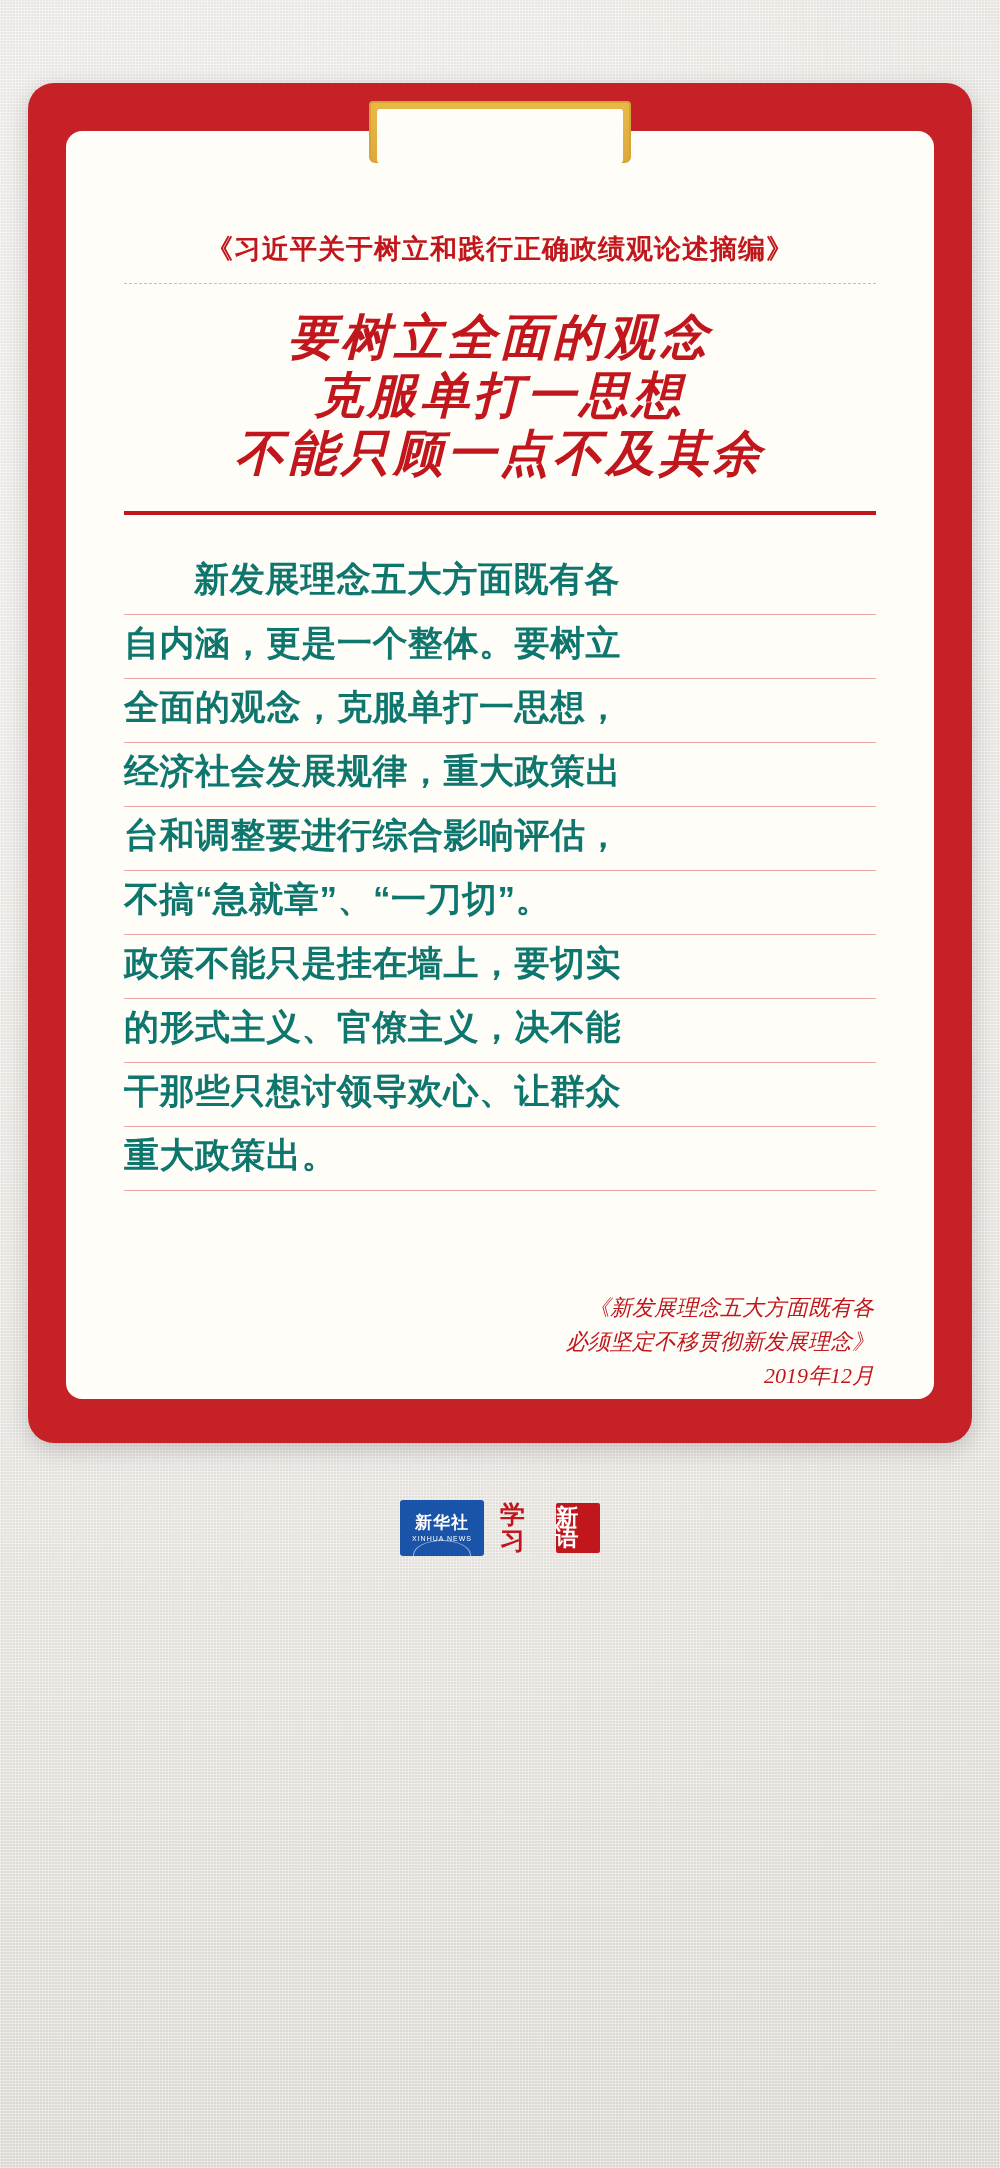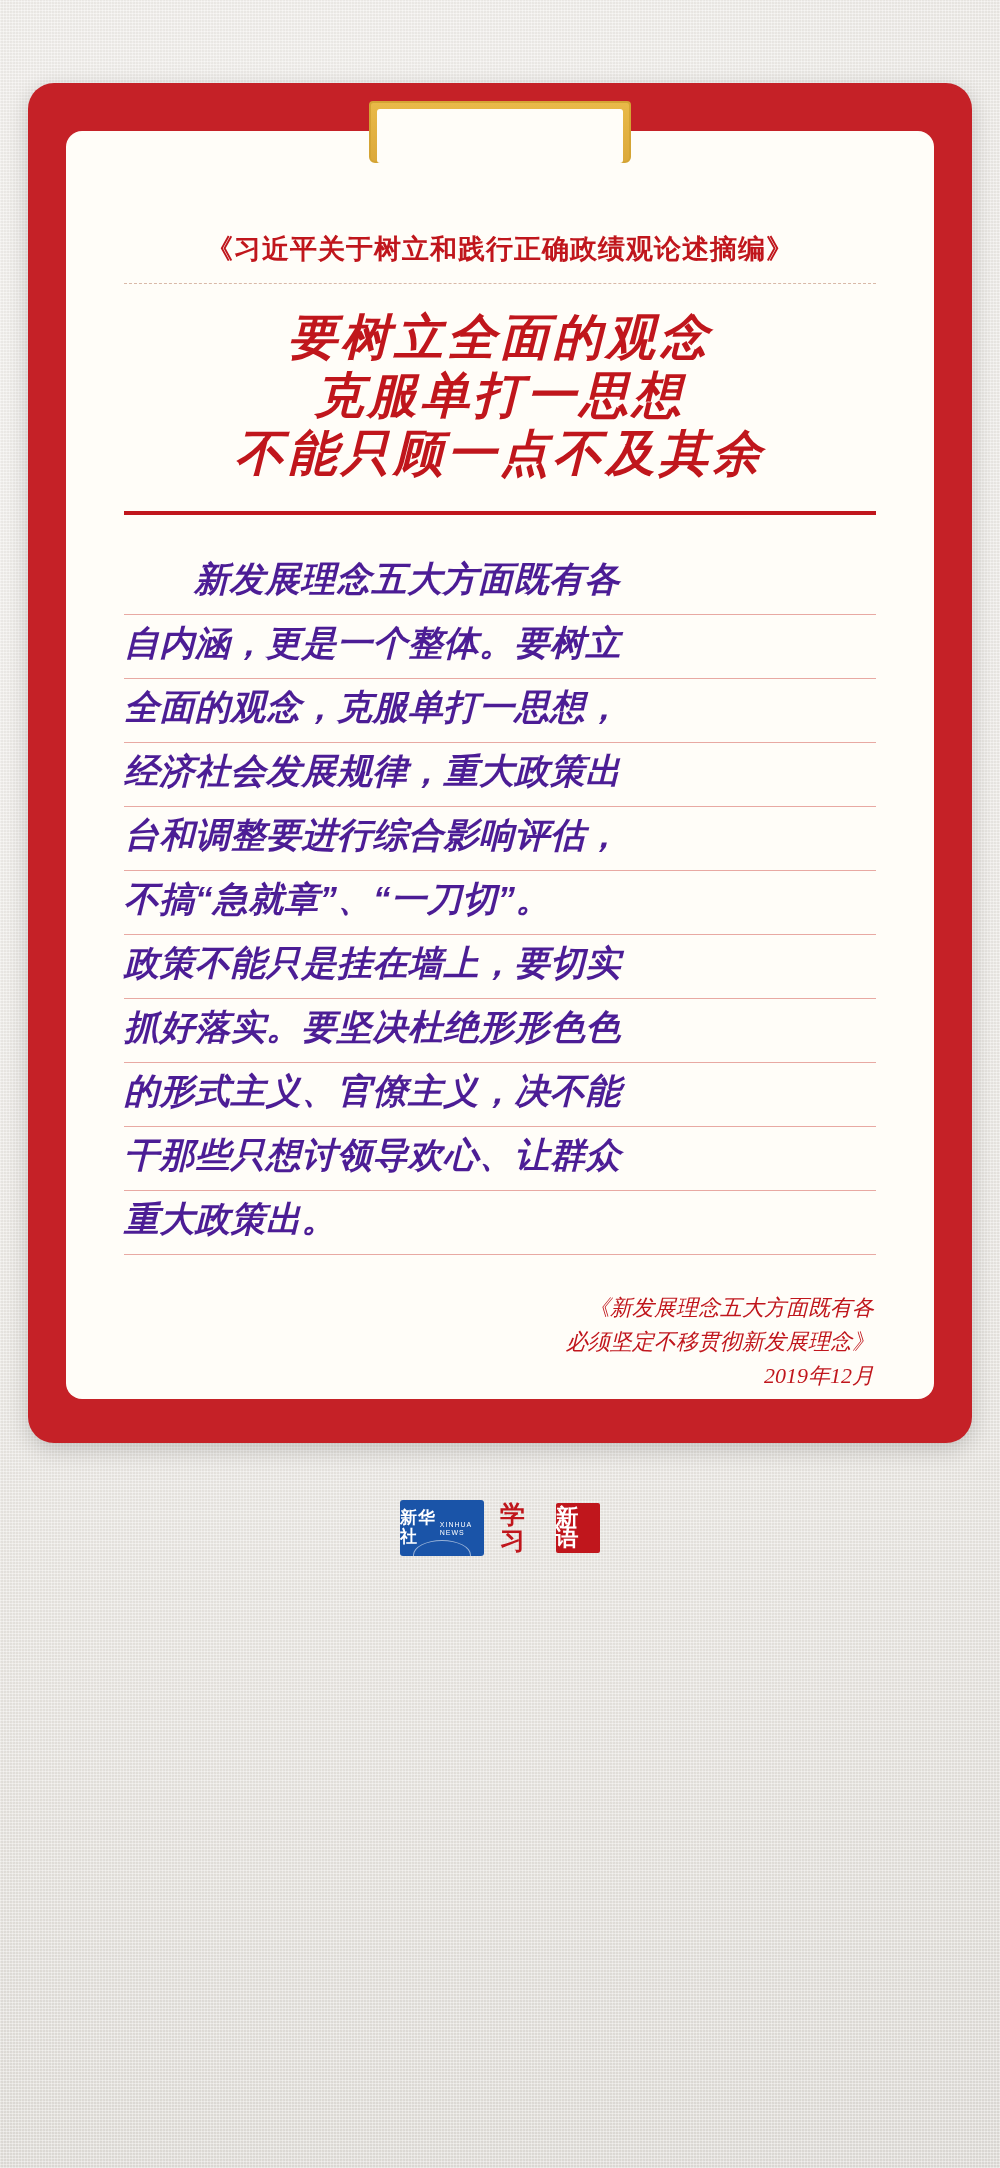--- a/index.html
+++ b/index.html
@@ -129,28 +129,27 @@
 
   .body-text {
     position: absolute;
     top: 420px;
     left: 58px;
     right: 58px;
   }
   .body-line {
     font-size: 35px;
     line-height: 45px;
-    color: #4c1d95;
+    color: #0f766e;
     font-weight: bold;
     padding-bottom: 13px;
     padding-top: 5px;
     border-bottom: 1px solid #e8a9a3;
     letter-spacing: 0.5px;
     white-space: nowrap;
-    font-style: italic;
   }
   .body-line.indent {
     text-indent: 70px;
   }
 
   .source {
     position: absolute;
     right: 60px;
     top: 1160px;
     text-align: right;
@@ -171,21 +170,21 @@
     align-items: center;
     gap: 16px;
   }
   .logo-xinhua {
     width: 84px;
     height: 56px;
     background: #1a54a8;
     border-radius: 3px;
     color: #ffffff;
     display: flex;
-    flex-direction: row;
+    flex-direction: column;
     align-items: center;
     justify-content: center;
     line-height: 1.1;
     position: relative;
     overflow: hidden;
   }
   .logo-xinhua .cn {
     font-size: 17px;
     font-weight: bold;
     letter-spacing: 1px;
@@ -258,21 +257,20 @@
     <div class="headline-rule"></div>
 
     <div class="body-text">
       <div class="body-line indent">新发展理念五大方面既有各</div>
       <div class="body-line">自内涵，更是一个整体。要树立</div>
       <div class="body-line">全面的观念，克服单打一思想，</div>
       <div class="body-line">经济社会发展规律，重大政策出</div>
       <div class="body-line">台和调整要进行综合影响评估，</div>
       <div class="body-line">不搞“急就章”、“一刀切”。</div>
       <div class="body-line">政策不能只是挂在墙上，要切实</div>
-      <div class="body-line">抓好落实。要坚决杜绝形形色色</div>
       <div class="body-line">的形式主义、官僚主义，决不能</div>
       <div class="body-line">干那些只想讨领导欢心、让群众</div>
       <div class="body-line">重大政策出。</div>
     </div>
 
     <div class="source">
       <div>《新发展理念五大方面既有各</div>
       <div>必须坚定不移贯彻新发展理念》</div>
       <div>2019年12月</div>
     </div>

